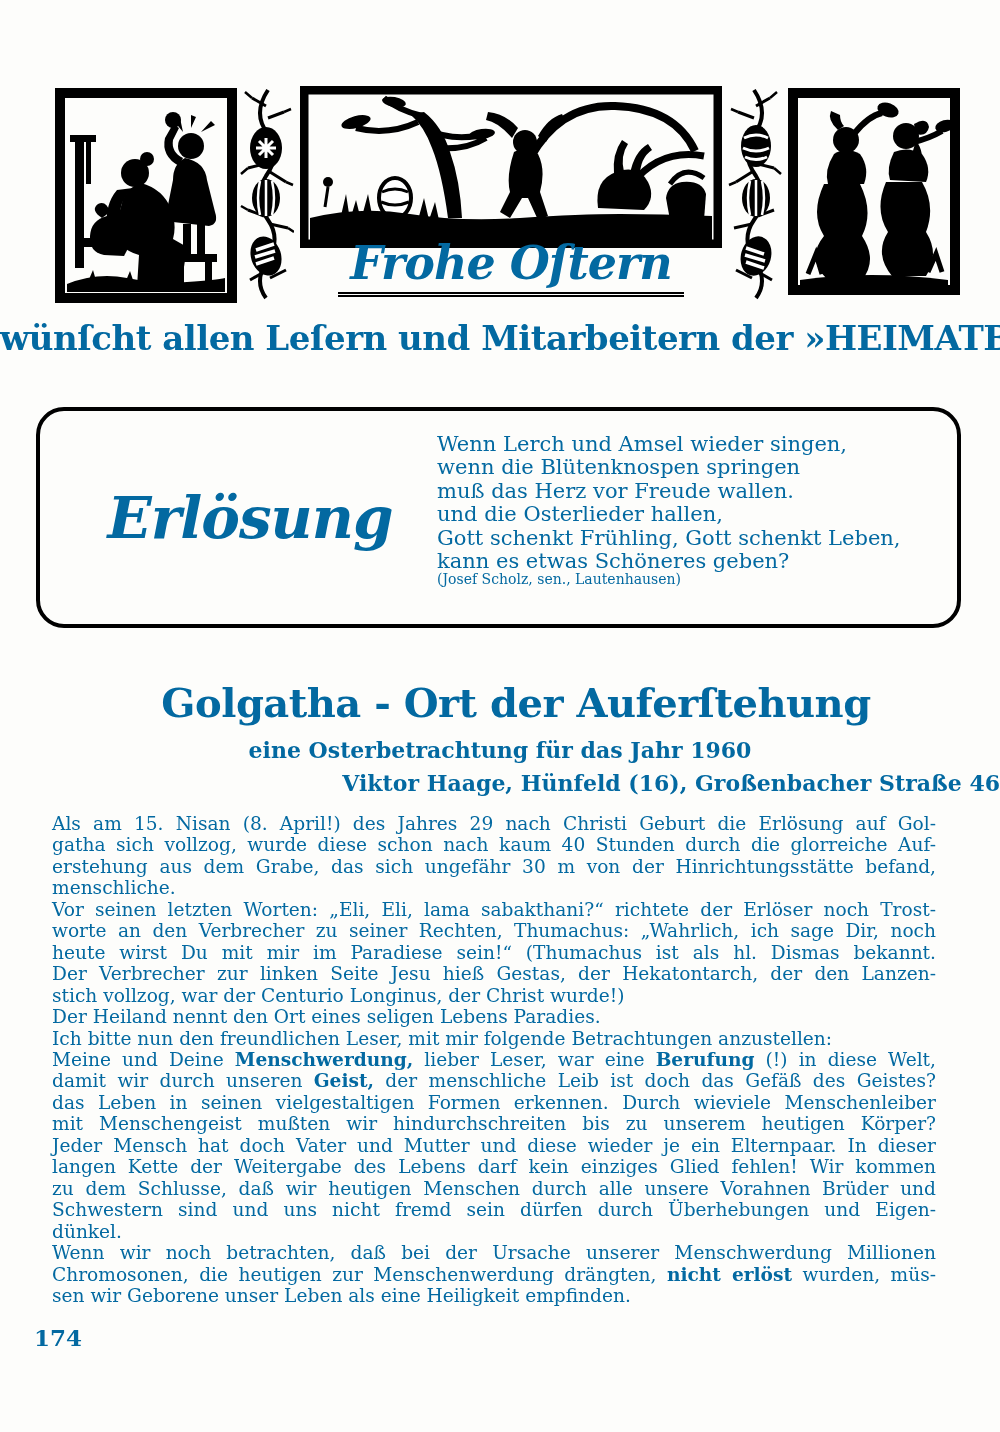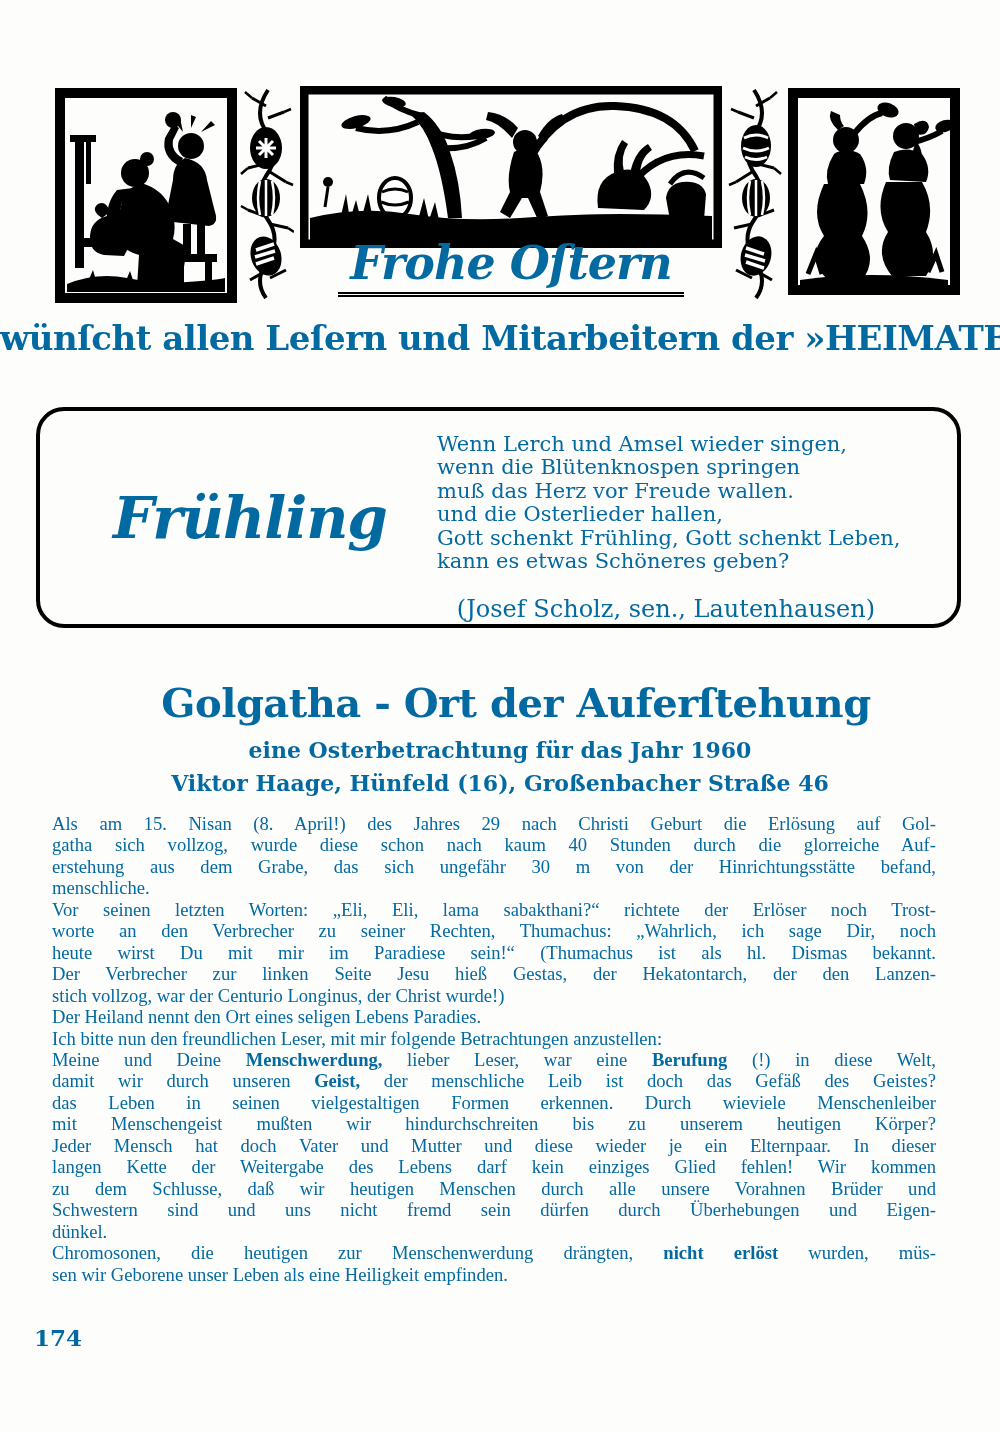--- a/index.html
+++ b/index.html
@@ -32,30 +32,30 @@
   .poem-box{
     left:36px;top:407px;width:925px;height:221px;
     border:4px solid #000;border-radius:28px;box-sizing:border-box;
   }
   .poem-title{
     position:absolute;left:40px;top:0;width:340px;height:100%;
     display:flex;align-items:center;justify-content:center;
     font-size:58px;font-weight:bold;font-style:italic;letter-spacing:-1px;
   }
   .poem-text{position:absolute;left:397px;top:22px;font-size:21px;line-height:23.4px;}
-  .poem-attrib{position:absolute;left:397px;top:184px;width:458px;text-align:center;font-size:24px;}
+  .poem-attrib{position:absolute;left:397px;top:160px;width:458px;text-align:left;font-size:14px;}
   
   .article-title{
     left:16px;top:679px;width:1000px;text-align:center;
     font-weight:bold;font-size:40px;letter-spacing:-0.5px;
   }
   .article-subtitle{left:0;top:737px;width:1000px;text-align:center;font-weight:bold;font-size:22px;}
-  .article-author{left:0;top:770px;width:1000px;text-align:center;font-weight:bold;font-size:22px;}
+  .article-author{left:0;top:770px;width:1000px;text-align:right;font-weight:bold;font-size:22px;}
   .article-body{left:52px;top:813px;width:884px;font-size:18.6px;line-height:21.45px;}
-  .article-body .line{text-align:justify;text-align-last:justify;font-family:Liberation Serif, serif;}
+  .article-body .line{text-align:justify;text-align-last:justify;}
   .article-body .line.end{text-align-last:left;}
   .bold{font-weight:bold;}
   .page-number{left:34px;top:1324px;font-size:23px;font-weight:bold;}
 </style>
 </head>
 <body>
 
 <div id="page">
 
   <div class="abs panel-left">
@@ -161,21 +161,21 @@
       <path d="M106 64 q-8 16 -4 28 l36 2 q6 -14 -4 -28 q-14 -8 -28 -2 z" fill="#000"></path>
       <path d="M98 94 q-12 28 2 50 q-14 22 4 44 l34 0 q14 -22 0 -44 q10 -26 -4 -50 z" fill="#000"></path>
       <path d="M20 186 l8 -20 6 20 M140 184 l8 -18 6 18" stroke="#000" stroke-width="5" fill="none"></path>
       <path d="M12 192 q70 -10 148 0 l0 8 -148 0 z" fill="#000"></path>
     </svg>
   </div>
 
   <div class="abs greeting">wünſcht allen Leſern und Mitarbeitern der »HEIMATBOTE«</div>
 
   <div class="abs poem-box">
-    <div class="poem-title">Frühling</div>
+    <div class="poem-title">Erlösung</div>
     <div class="poem-text">
         <div class="poem-line">Wenn Lerch und Amsel wieder singen,</div>
         <div class="poem-line">wenn die Blütenknospen springen</div>
         <div class="poem-line">muß das Herz vor Freude wallen.</div>
         <div class="poem-line">und die Osterlieder hallen,</div>
         <div class="poem-line">Gott schenkt Frühling, Gott schenkt Leben,</div>
         <div class="poem-line">kann es etwas Schöneres geben?</div>
       </div>
     <div class="poem-attrib">(Josef Scholz, sen., Lautenhausen)</div>
   </div>
@@ -197,19 +197,20 @@
       <div class="line end"><span>Ich bitte nun den freundlichen Leser, mit mir folgende Betrachtungen anzustellen:</span></div>
       <div class="line"><span>Meine und Deine </span><span class="bold">Menschwerdung,</span><span> lieber Leser, war eine </span><span class="bold">Berufung</span><span> (!) in diese Welt,</span></div>
       <div class="line"><span>damit wir durch unseren </span><span class="bold">Geist,</span><span> der menschliche Leib ist doch das Gefäß des Geistes?</span></div>
       <div class="line"><span>das Leben in seinen vielgestaltigen Formen erkennen. Durch wieviele Menschenleiber</span></div>
       <div class="line"><span>mit Menschengeist mußten wir hindurchschreiten bis zu unserem heutigen Körper?</span></div>
       <div class="line"><span>Jeder Mensch hat doch Vater und Mutter und diese wieder je ein Elternpaar. In dieser</span></div>
       <div class="line"><span>langen Kette der Weitergabe des Lebens darf kein einziges Glied fehlen! Wir kommen</span></div>
       <div class="line"><span>zu dem Schlusse, daß wir heutigen Menschen durch alle unsere Vorahnen Brüder und</span></div>
       <div class="line"><span>Schwestern sind und uns nicht fremd sein dürfen durch Überhebungen und Eigen-</span></div>
       <div class="line end"><span>dünkel.</span></div>
+      <div class="line"><span>Wenn wir noch betrachten, daß bei der Ursache unserer Menschwerdung Millionen</span></div>
       <div class="line"><span>Chromosonen, die heutigen zur Menschenwerdung drängten, </span><span class="bold">nicht erlöst</span><span> wurden, müs-</span></div>
       <div class="line end"><span>sen wir Geborene unser Leben als eine Heiligkeit empfinden.</span></div>
     </div>
 
   <div class="abs page-number">174</div>
 
 </div>
 
 </body></html>

